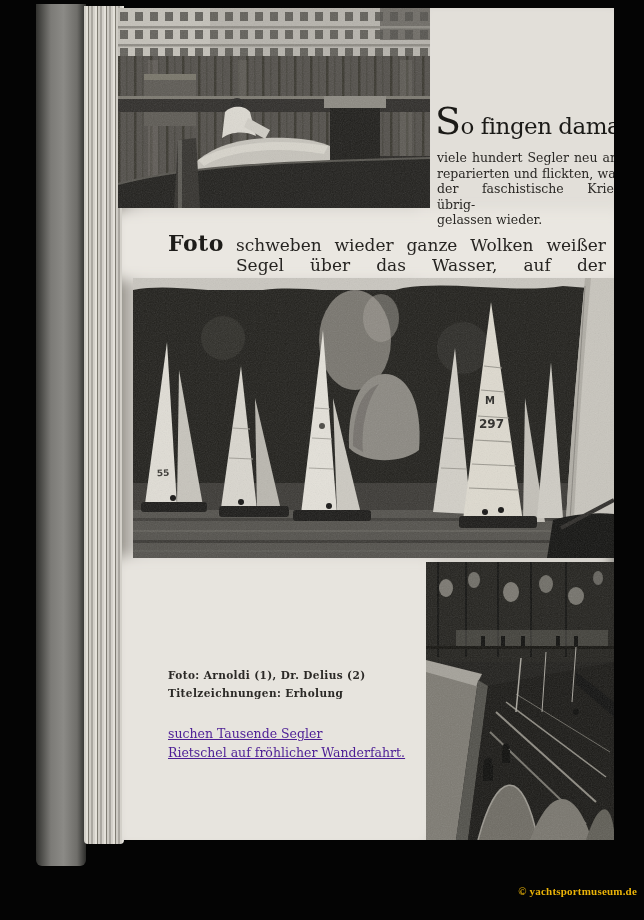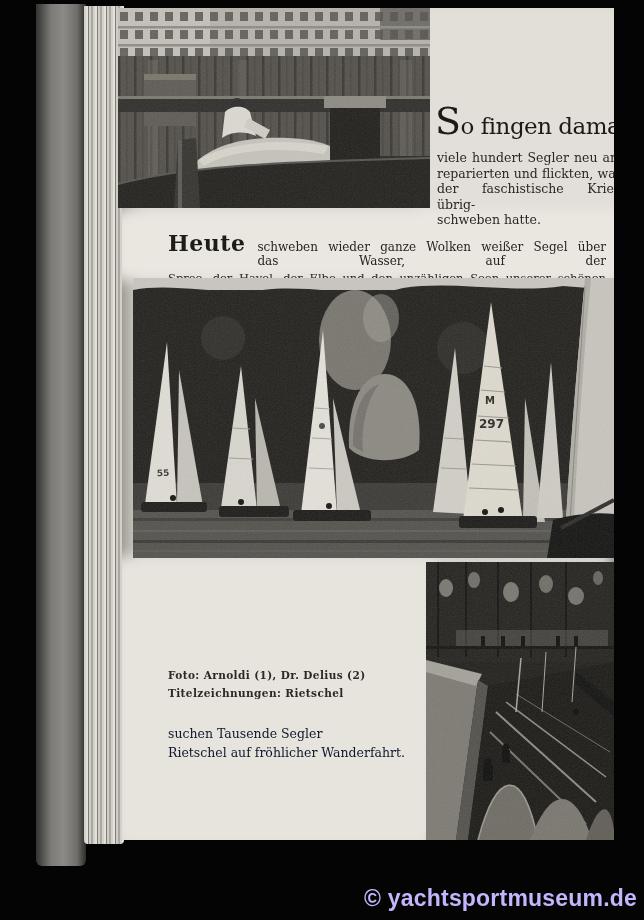--- a/index.html
+++ b/index.html
@@ -22,31 +22,31 @@
   .zone-bottom{left:-10px;top:548px;width:322px;height:296px;background:#e7e4de;}
   
   .damals{position:absolute;left:313px;top:94px;width:186px;letter-spacing:-0.5px;color:#1b1a17;white-space:nowrap;}
   .damals .cap{font-size:38px;line-height:38px;}
   .damals .rest{font-size:23px;}
   .intro{position:absolute;left:315px;top:142px;width:185px;font-size:12.5px;line-height:15.5px;color:#2a2825;}
   .jline{text-align:justify;text-align-last:justify;}
   .heute{position:absolute;left:46px;top:222px;width:438px;color:#262421;}
   .heute-line1{display:flex;align-items:baseline;gap:12px;}
   .heute-word{font-size:22px;font-weight:700;letter-spacing:.5px;color:#1d1c19;}
-  .heute-rest{flex:1;font-size:12px;word-spacing:2px;text-align:justify;text-align-last:justify;}
+  .heute-rest{flex:1;font-size:17px;word-spacing:2px;text-align:justify;text-align-last:justify;}
   .heute-line2{margin-top:3px;font-size:11.5px;word-spacing:2px;}
   .credits{position:absolute;left:46px;top:610px;font-size:10.5px;font-weight:700;line-height:18px;letter-spacing:.4px;color:#2b2926;margin-top:48px;}
-  .closing{position:absolute;left:46px;top:716px;font-size:12.5px;line-height:19px;color:#0f172a;}
+  .closing{position:absolute;left:46px;top:716px;font-size:12.5px;line-height:19px;color:#4c1d95;text-decoration:underline;}
   
   .photo{position:absolute;display:block;}
   #ph1{left:118px;top:8px;}
   #ph2{left:133px;top:278px;}
   #ph3{left:426px;top:562px;}
-  .watermark{position:absolute;right:7px;top:885px;font-family:Liberation Sans, sans-serif;
-    font-weight:700;font-size:23px;color:#c4b5fd;letter-spacing:.2px;}
+  .watermark{position:absolute;right:7px;top:885px;font-family:Liberation Serif, serif;
+    font-weight:700;font-size:11px;color:#eab308;letter-spacing:.2px;}
   svg text{font-family:"DejaVu Sans","Liberation Sans",sans-serif;font-weight:700;}
 </style>
 </head>
 <body>
 
 <div class="stage">
 
   <svg width="0" height="0" style="position:absolute">
     <defs>
       <filter id="grain" x="0" y="0" width="100%" height="100%">
@@ -65,34 +65,34 @@
     <div class="zone zone-bottom"></div>
 
     <div class="damals">
       <span class="cap">S</span><span class="rest">o fingen damals</span>
     </div>
 
     <div class="intro">
       <div class="jline">viele hundert Segler neu an,</div>
       <div class="jline">reparierten und flickten, was</div>
       <div class="jline">der faschistische Krieg übrig-</div>
-      <div>schweben hatte.</div>
+      <div>gelassen wieder.</div>
     </div>
 
     <div class="heute">
       <div class="heute-line1">
-        <span class="heute-word">Heute</span>
+        <span class="heute-word">Foto</span>
         <span class="heute-rest">schweben wieder ganze Wolken weißer Segel über das Wasser, auf der</span>
       </div>
       <div class="heute-line2 jline">Spree, der Havel, der Elbe und den unzähligen Seen unserer schönen Heimat –</div>
     </div>
 
     <div class="credits">
       <div>Foto: Arnoldi (1), Dr. Delius (2)</div>
-      <div>Titelzeichnungen: Rietschel</div>
+      <div>Titelzeichnungen: Erholung</div>
     </div>
 
     <div class="closing">
       <div>suchen Tausende Segler</div>
       <div>Rietschel auf fröhlicher Wanderfahrt.</div>
     </div>
   </div>
 
   <svg id="ph1" class="photo" width="312" height="200" viewBox="0 0 312 200">
     <defs>

